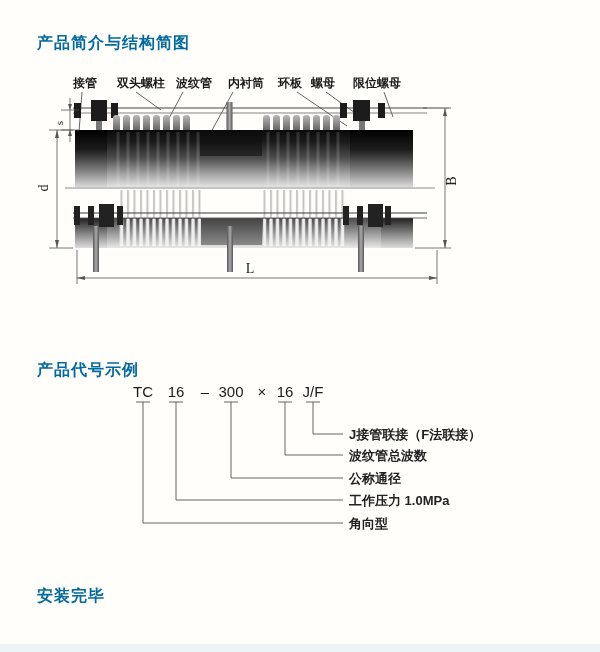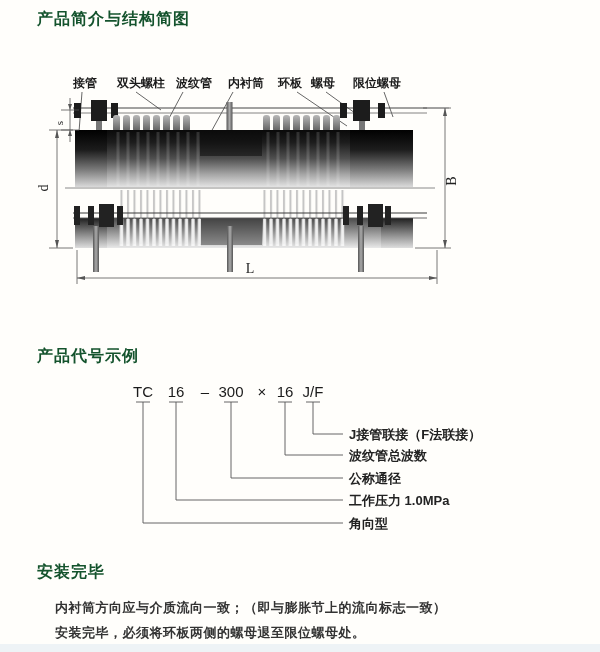--- a/index.html
+++ b/index.html
@@ -1,18 +1,18 @@
 <!DOCTYPE html>
 <html><head>
 <meta charset="utf-8">
 <style>
   html,body{margin:0;padding:0;}
   #page{position:relative;width:600px;height:652px;background:#fffefb;overflow:hidden;
         font-family:"Liberation Sans",sans-serif;}
-  .sec-title{position:absolute;font-size:16px;font-weight:bold;color:#14532d;letter-spacing:1px;}
+  .sec-title{position:absolute;font-size:16px;font-weight:bold;color:#0369a1;letter-spacing:1px;margin-top:24px;}
   .install-text{position:absolute;left:55px;top:595px;width:480px;font-size:13px;font-weight:600;
         color:#333;line-height:25px;letter-spacing:.5px;}
   svg text{font-family:"Liberation Sans",sans-serif;}
   svg .serif{font-family:"Liberation Serif",serif;}
   .bottom-strip{position:absolute;left:0;bottom:0;width:600px;height:8px;background:#eef3f6;}
 </style>
 </head>
 <body>
 
 <div id="page">
@@ -194,21 +194,21 @@
     <g stroke="#555" stroke-width="0.8">
       <line x1="42" y1="190" x2="42" y2="224"></line>
       <line x1="402" y1="190" x2="402" y2="224"></line>
       <line x1="42" y1="218" x2="402" y2="218"></line>
       <polygon points="42,218 50,216 50,220" fill="#555" stroke="none"></polygon>
       <polygon points="402,218 394,216 394,220" fill="#555" stroke="none"></polygon>
     </g>
     <text class="serif" x="215" y="213" font-size="14" fill="#222" text-anchor="middle">L</text>
   </svg>
 
-  <div class="sec-title" style="left:37px;top:346px;font-family:Liberation Serif, serif;">产品代号示例</div>
+  <div class="sec-title" style="left:37px;top:336px;font-family:Liberation Serif, serif;">产品代号示例</div>
 
   <svg width="470" height="170" viewBox="0 0 470 170" style="position:absolute;left:110px;top:375px;">
     <g class="serif" font-size="15" fill="#1a1a1a" text-anchor="middle" font-family="Liberation Serif,serif">
       <text x="33" y="22">TC</text>
       <text x="66" y="22">16</text>
       <text x="95" y="22">–</text>
       <text x="121" y="22">300</text>
       <text x="152" y="22">×</text>
       <text x="175" y="22">16</text>
       <text x="203" y="22">J/F</text>
@@ -231,19 +231,15 @@
       <text x="239" y="64">J接管联接（F法联接）</text>
       <text x="239" y="85">波纹管总波数</text>
       <text x="239" y="108">公称通径</text>
       <text x="239" y="130">工作压力 1.0MPa</text>
       <text x="239" y="153">角向型</text>
     </g>
   </svg>
 
   <div class="sec-title" style="left:37px;top:562px;">安装完毕</div>
 
-  <div class="install-text">
-    <div>内衬筒方向应与介质流向一致；（即与膨胀节上的流向标志一致）</div>
-    <div>安装完毕，必须将环板两侧的螺母退至限位螺母处。</div>
-  </div>
 
   <div class="bottom-strip"></div>
 </div>
 
 </body></html>

